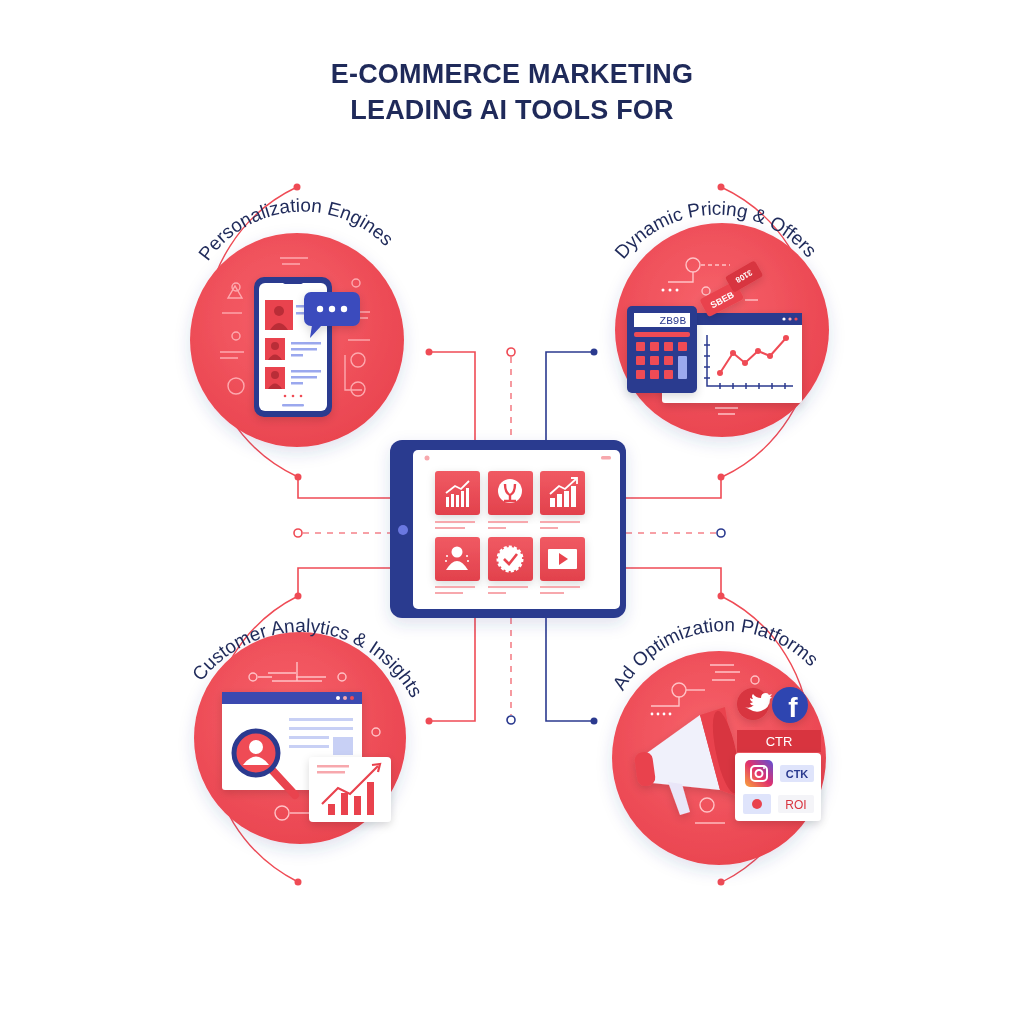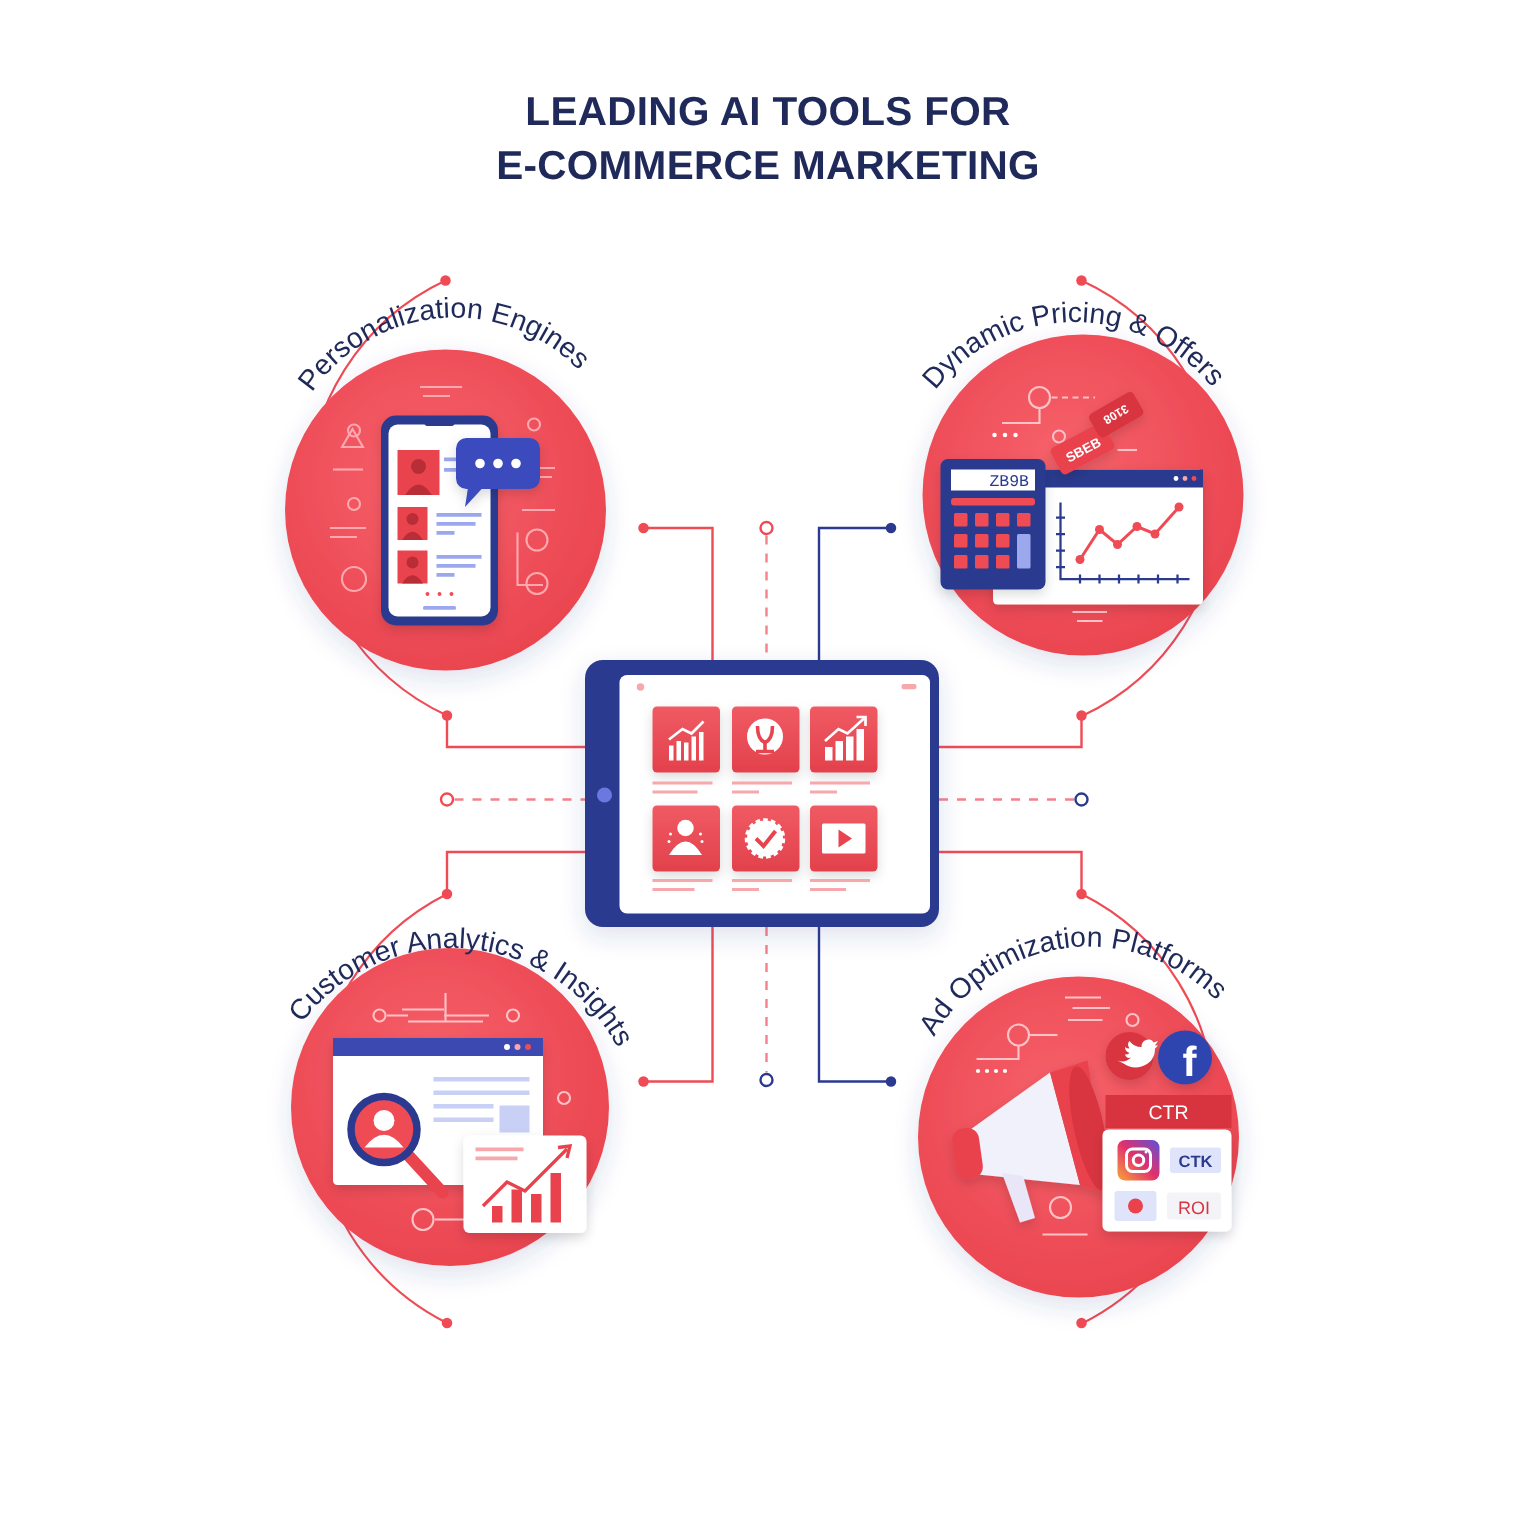--- a/index.html
+++ b/index.html
@@ -5,22 +5,22 @@
   html,body{margin:0;padding:0;background:#ffffff;}
   body{width:1024px;height:1024px;position:relative;overflow:hidden;font-family:"Liberation Sans",sans-serif;}
   .title{position:absolute;left:0;top:56px;width:1024px;text-align:center;color:#1f2a5a;font-weight:700;font-size:27px;line-height:36px;letter-spacing:0.2px;}
   svg.canvas{position:absolute;left:0;top:0;}
   .arc-label{font-family:"Liberation Sans",sans-serif;font-size:19px;fill:#1f2a5a;}
 </style>
 </head>
 <body>
 
 <div class="title">
+  <div>E-COMMERCE MARKETING</div>
   <div>LEADING AI TOOLS FOR</div>
-  <div>E-COMMERCE MARKETING</div>
 </div>
 
 <svg class="canvas" width="1024" height="1024" viewBox="0 0 1024 1024">
   <defs>
     <radialGradient id="redGrad" cx="45%" cy="40%" r="65%">
       <stop offset="0%" stop-color="#f7626b"></stop>
       <stop offset="100%" stop-color="#e9434e"></stop>
     </radialGradient>
     <linearGradient id="tileGrad" x1="0" y1="0" x2="0" y2="1">
       <stop offset="0%" stop-color="#f05a63"></stop>

